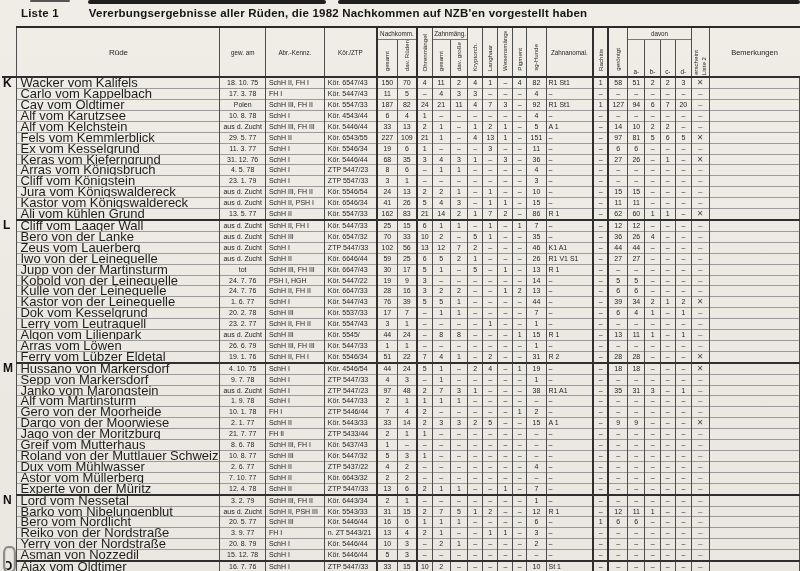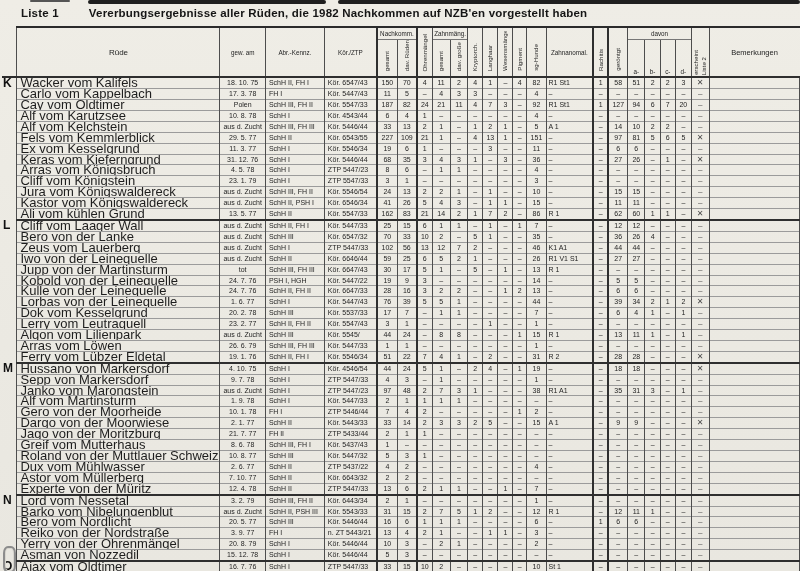--- a/index.html
+++ b/index.html
@@ -664,21 +664,21 @@
           <td class="n hb">6</td>
           <td class="n">6</td>
           <td class="n">–</td>
           <td class="n">–</td>
           <td class="n">–</td>
           <td class="n xcol">–</td>
           <td class="bem"></td>
         </tr>
         <tr>
           <td class="m"></td>
-          <td class="name">Lorbas von der Leinequelle</td>
+          <td class="name">Kastor von der Leinequelle</td>
           <td class="date">1. 6. 77</td>
           <td class="abr">SchH I</td>
           <td class="koer">Kör. 5447/43</td>
           <td class="n hb">76</td>
           <td class="n">39</td>
           <td class="n hb">5</td>
           <td class="n">5</td>
           <td class="n">1</td>
           <td class="n">–</td>
           <td class="n">–</td>
@@ -1236,21 +1236,21 @@
           <td class="n hb">–</td>
           <td class="n">–</td>
           <td class="n">–</td>
           <td class="n">–</td>
           <td class="n">–</td>
           <td class="n xcol">–</td>
           <td class="bem"></td>
         </tr>
         <tr>
           <td class="m"></td>
-          <td class="name">Yerry von der Ohrenmängel</td>
+          <td class="name">Yerry von der Nordstraße</td>
           <td class="date">20. 8. 79</td>
           <td class="abr">SchH I</td>
           <td class="koer">Kör. 5446/44</td>
           <td class="n hb">10</td>
           <td class="n">3</td>
           <td class="n hb">–</td>
           <td class="n">2</td>
           <td class="n">1</td>
           <td class="n">–</td>
           <td class="n">–</td>

